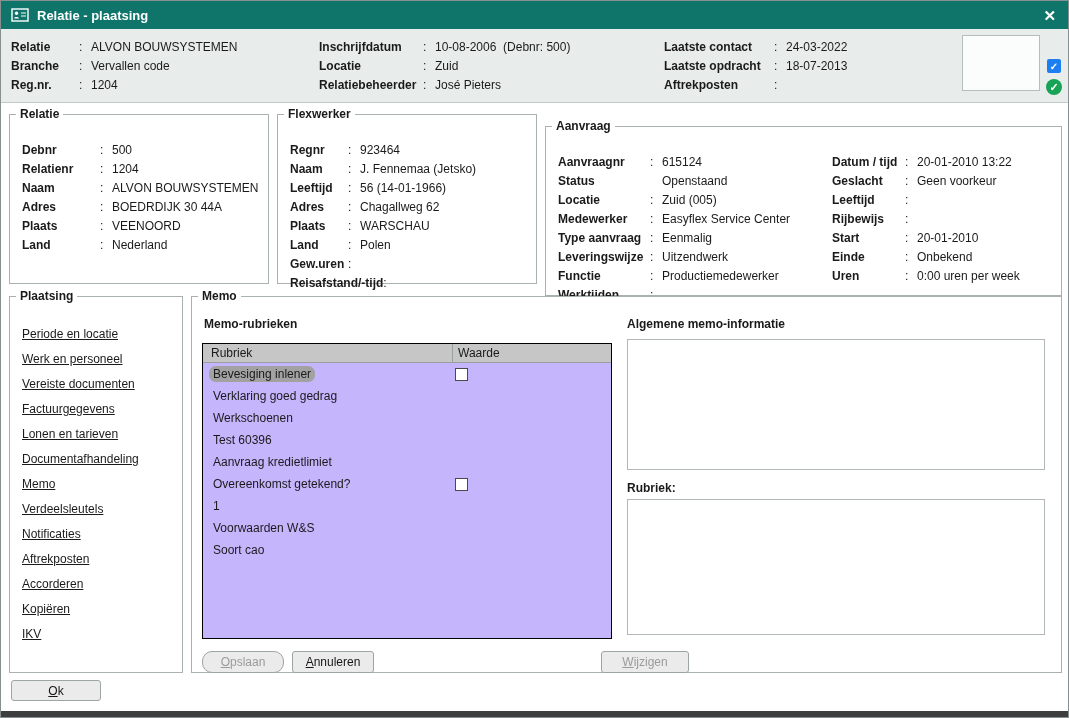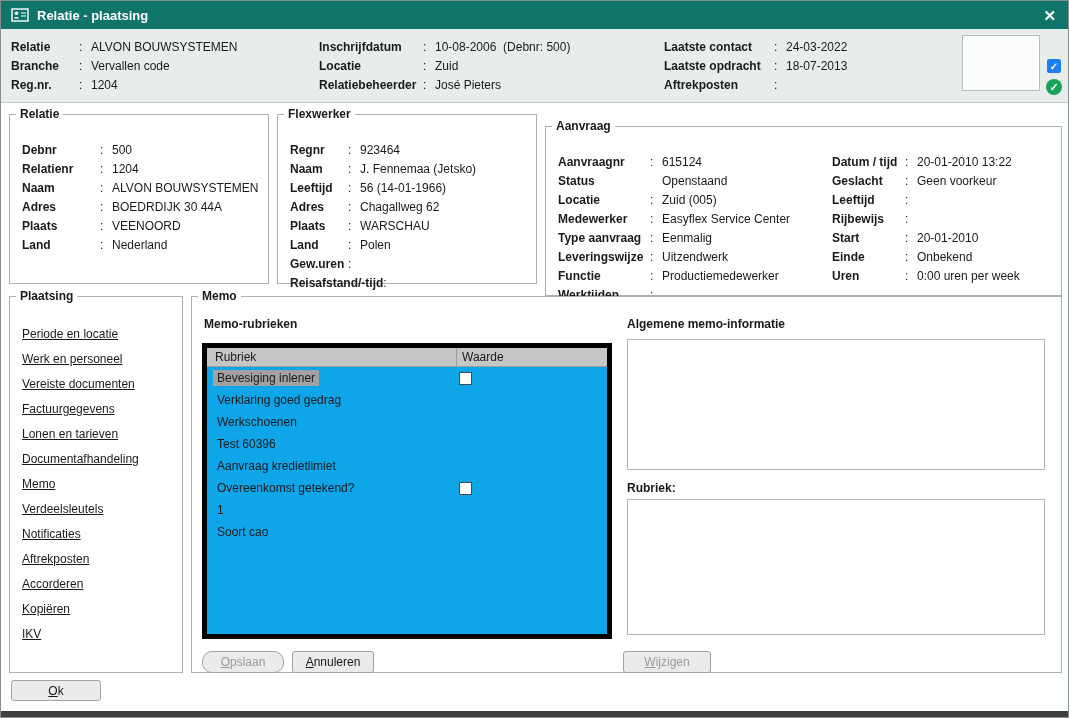--- a/index.html
+++ b/index.html
@@ -90,32 +90,32 @@
   }
 
   
   .memo-sub-label { position:absolute; font-weight:bold; }
   .lbl-rubrieken { left:12px;  top:14px; }
   .lbl-algemeen  { left:435px; top:14px; }
   .lbl-rubriek   { left:435px; top:178px; }
 
   .memo-table {
     position:absolute; left:10px; top:40px; width:410px; height:296px;
-    border:5px solid #000000; background:#0ea5e9; overflow:hidden;
+    border:1px solid #000000; background:#c4b5fd; overflow:hidden;
   }
   .mt-head {
     display:flex; height:19px; background: var(--table-header, #c6c6c6);
     border-bottom:1px solid #989f9f;
   }
   .mt-h1 { width:250px; padding:2px 0 0 8px; border-right:1px solid #989f9f; }
   .mt-h2 { flex:1; padding:2px 0 0 5px; }
   .mt-row { display:flex; height:22px; align-items:center; cursor:default; }
   .mt-c1 { width:250px; padding-left:6px; white-space:nowrap; }
   .mt-c2 { flex:1; padding-left:2px; display:flex; align-items:center; }
-  .mt-label { padding:1px 4px; }
+  .mt-label { padding:1px 4px;border-radius:7px; }
   .mt-label.selected { background: var(--selected-row, #a2a2a2); }
   .mt-check {
     width:13px; height:13px; border:1px solid #4a4a4a; background:#fff;
     display:inline-block; cursor:pointer;
   }
 
   .ta {
     position:absolute; border:1px solid #b2b8b8; background:#fff;
     resize:none; font-family:"Liberation Sans", sans-serif; font-size:12px; padding:4px;
     outline:none;
@@ -125,21 +125,21 @@
 
   .btn {
     position:absolute; height:22px;
     background:#ebebeb; border:1px solid #9da4a4; border-radius:3px;
     font-family:"Liberation Sans", sans-serif; font-size:12px; color:#161616;
     cursor:pointer; text-align:center;
   }
   .btn-disabled { color:#9b9b9b; }
   .btn-opslaan   { left:10px;  top:348px; width:82px;border-radius:10px; }
   .btn-annuleren { left:100px; top:348px; width:82px; }
-  .btn-wijzigen  { left:431px; top:348px; width:88px; }
+  .btn-wijzigen  { left:409px; top:348px; width:88px; }
   .btn-ok { left:10px; top:679px; width:90px; height:21px; }
 
   .bottom-strip {
     position:absolute; left:0; right:0; bottom:0; height:6px; background:#3e3e3e;
   }
 </style>
 </head>
 <body>
 
 <div class="window">
@@ -544,20 +544,28 @@
 
           <div class="mt-row">
             <span class="mt-c1">
               <span class="mt-label">1</span>
             </span>
             <span class="mt-c2">
               <span class="mt-check" style="visibility: hidden;"></span>
             </span>
           </div>
 
+          <div class="mt-row">
+            <span class="mt-c1">
+              <span class="mt-label">Voorwaarden W&amp;S</span>
+            </span>
+            <span class="mt-c2">
+              <span class="mt-check" style="visibility: hidden;"></span>
+            </span>
+          </div>
 
           <div class="mt-row">
             <span class="mt-c1">
               <span class="mt-label">Soort cao</span>
             </span>
             <span class="mt-c2">
               <span class="mt-check" style="visibility: hidden;"></span>
             </span>
           </div>
 

